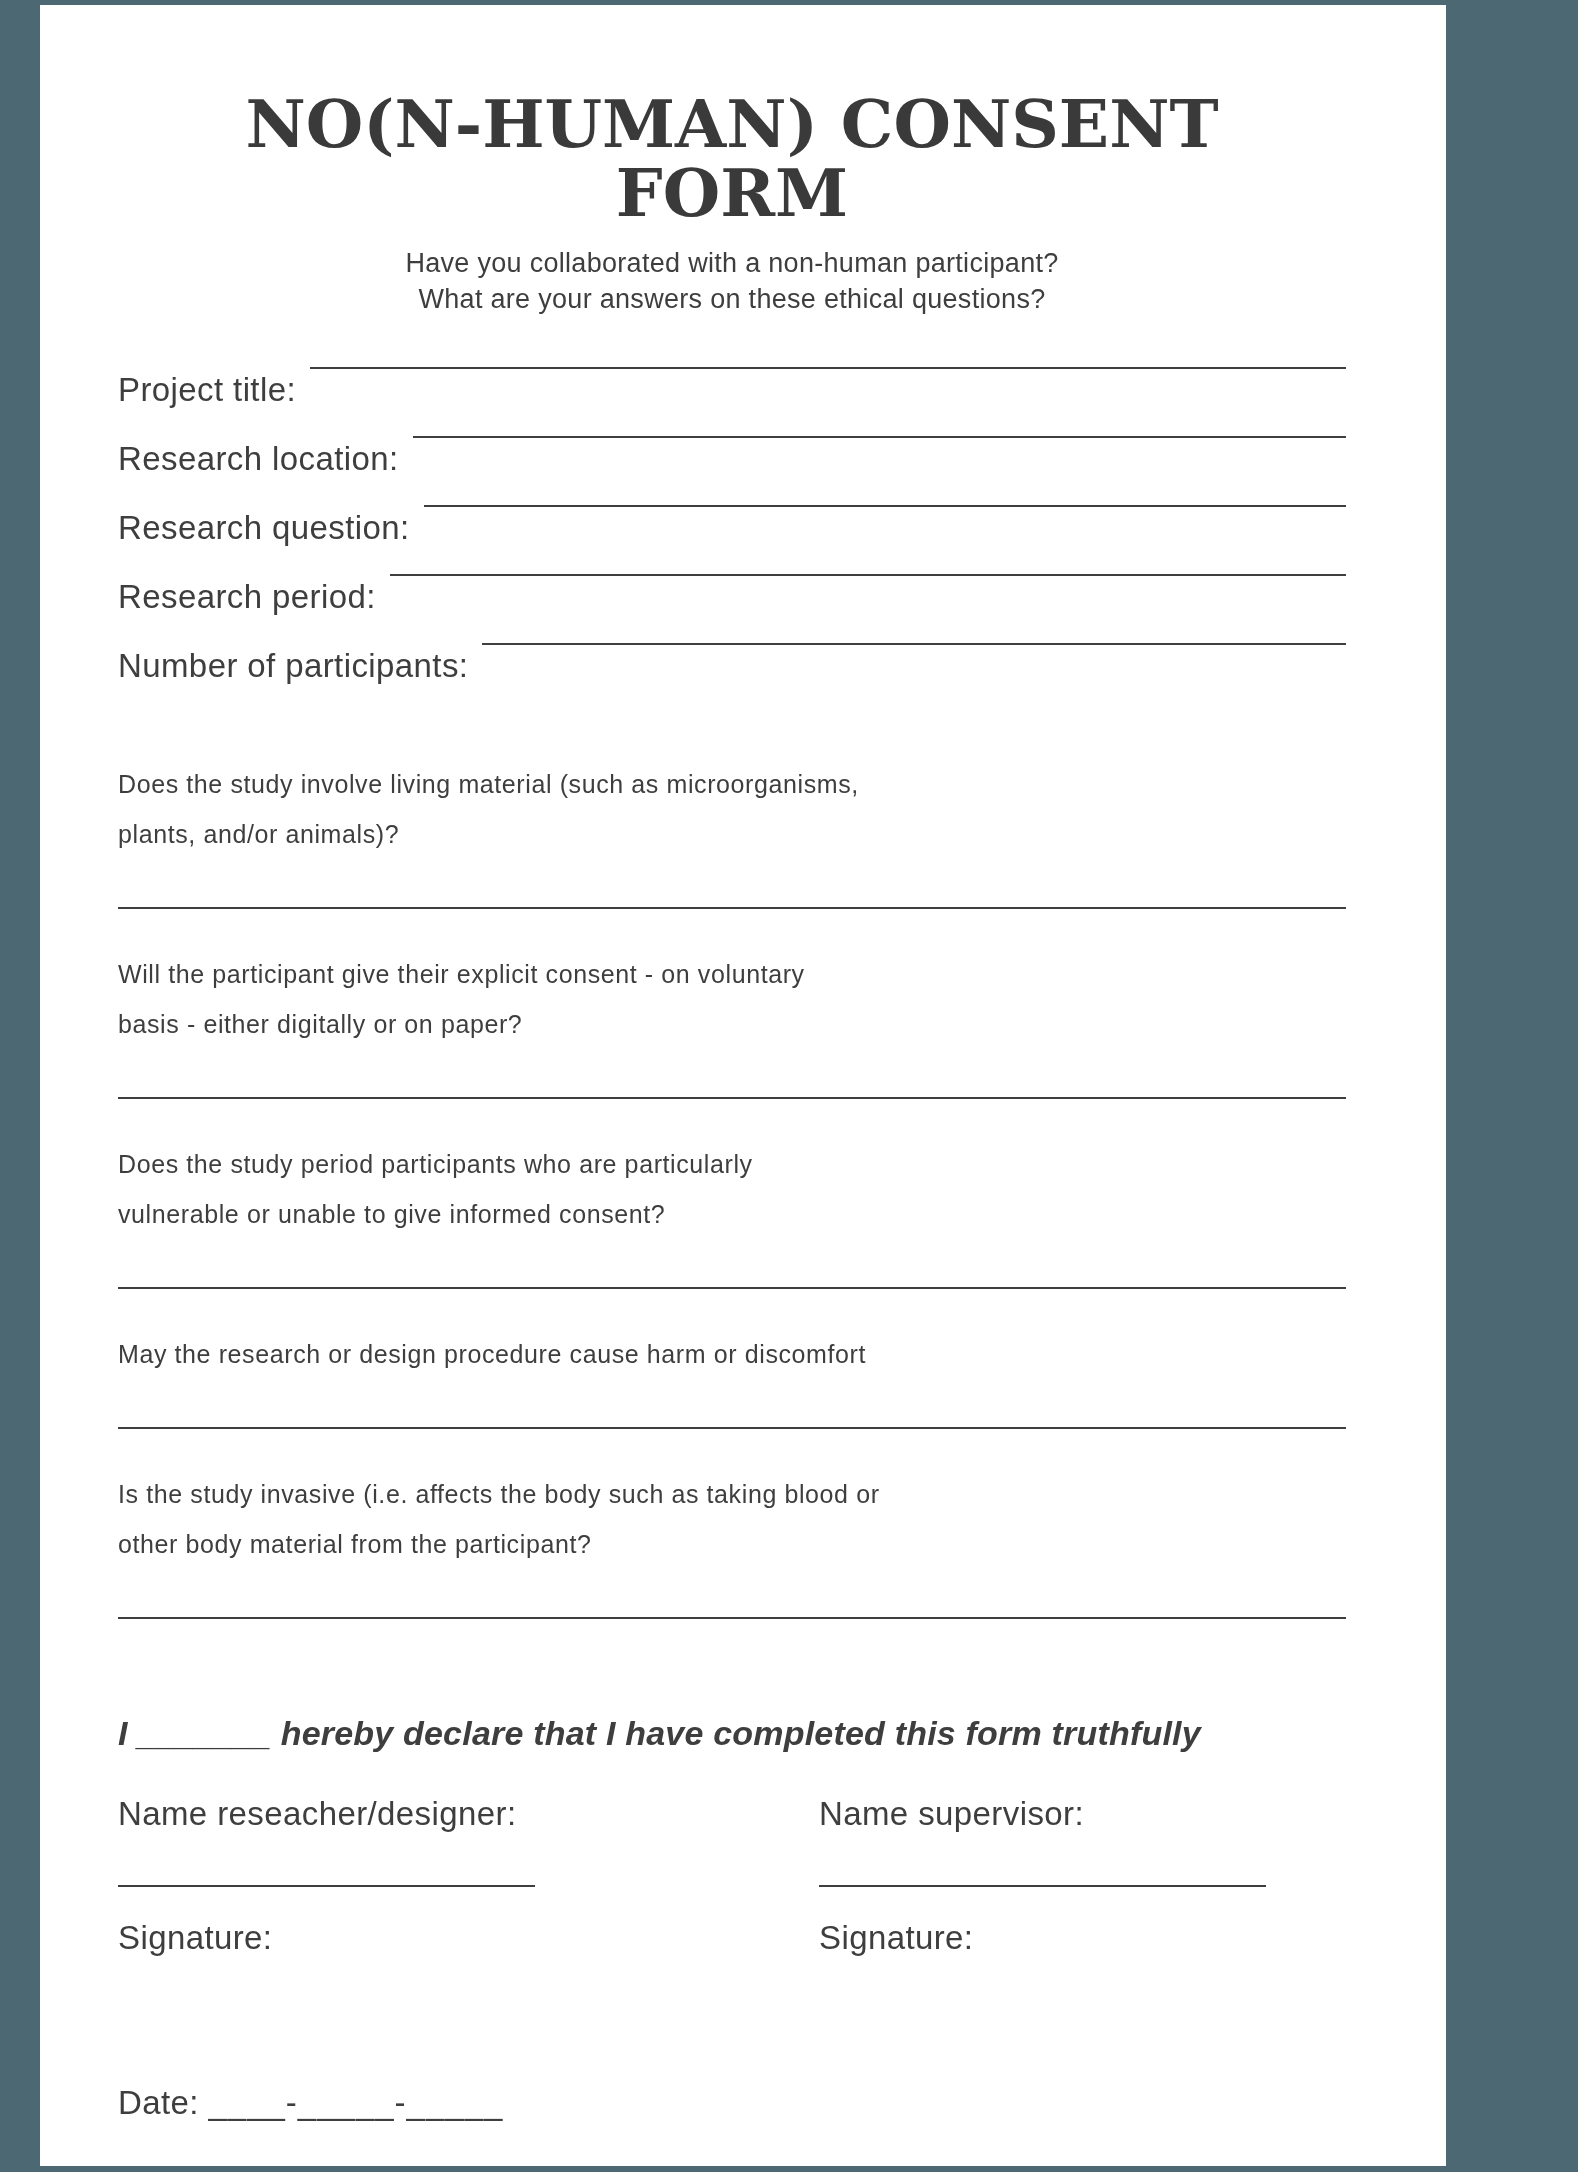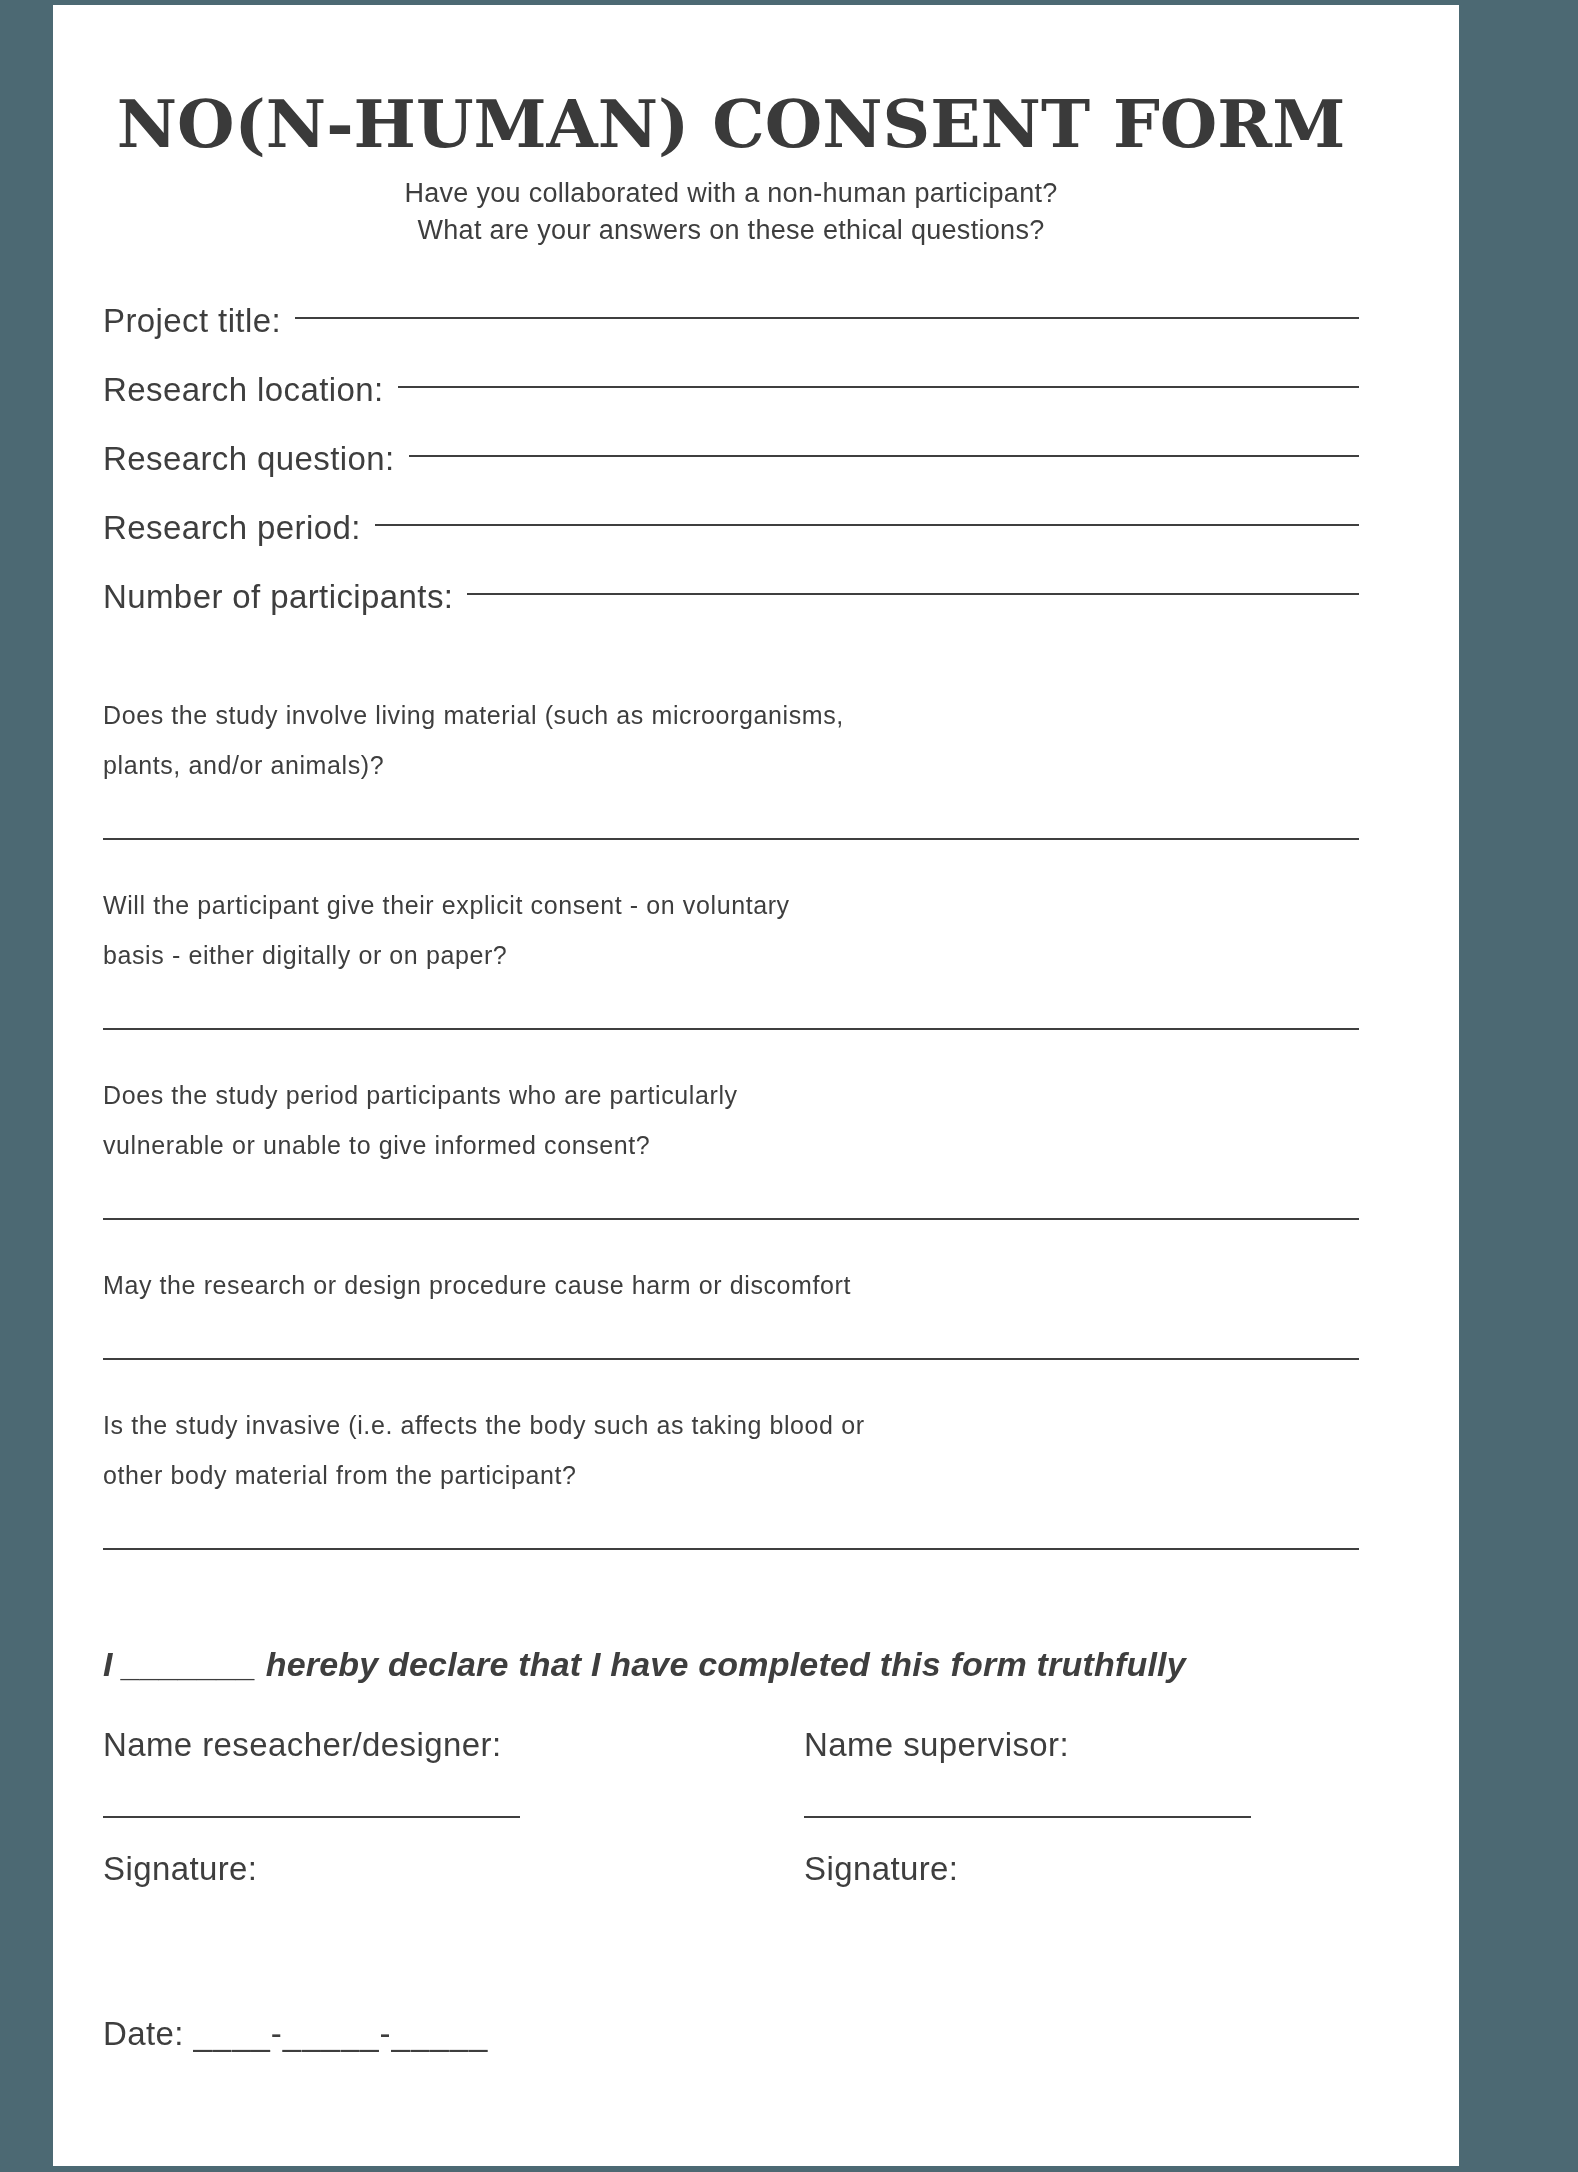--- a/index.html
+++ b/index.html
@@ -14,26 +14,26 @@
   body {
     width: 1578px;
     height: 2172px;
     background: var(--frame);
     font-family: "Liberation Sans", "DejaVu Sans", sans-serif;
     color: var(--ink);
     position: relative;
   }
   .paper {
     position: absolute;
-    left: 53px;
+    left: 40px;
     top: 5px;
     width: 1406px;
     height: 2161px;
     background: var(--paper);
-    padding: 85px 100px 0 50px;
+    padding: 85px 100px 0 78px;
     overflow: hidden;
   }
   .form-title {
     margin: 0;
     text-align: center;
     font-family: "DejaVu Serif", "Liberation Serif", serif;
     font-weight: 700;
     font-size: 66px;
     line-height: 1.05;
     color: var(--title_ink);
@@ -42,21 +42,21 @@
   .subtitle {
     margin: 16px 0 0 0;
     text-align: center;
     font-size: 27px;
     line-height: 1.35;
     letter-spacing: 0.3px;
   }
   .fields { margin-top: 50px; }
   .field-row {
     display: flex;
-    align-items: center;
+    align-items: flex-start;
     height: 46px;
     margin-bottom: 23px;
     font-size: 33px;
     letter-spacing: 0.4px;
   }
   .field-label { white-space: nowrap; padding-right: 14px; line-height: 46px; }
   .field-line {
     flex: 1;
     border-bottom: 2px solid var(--line);
     margin-bottom: 6px;

